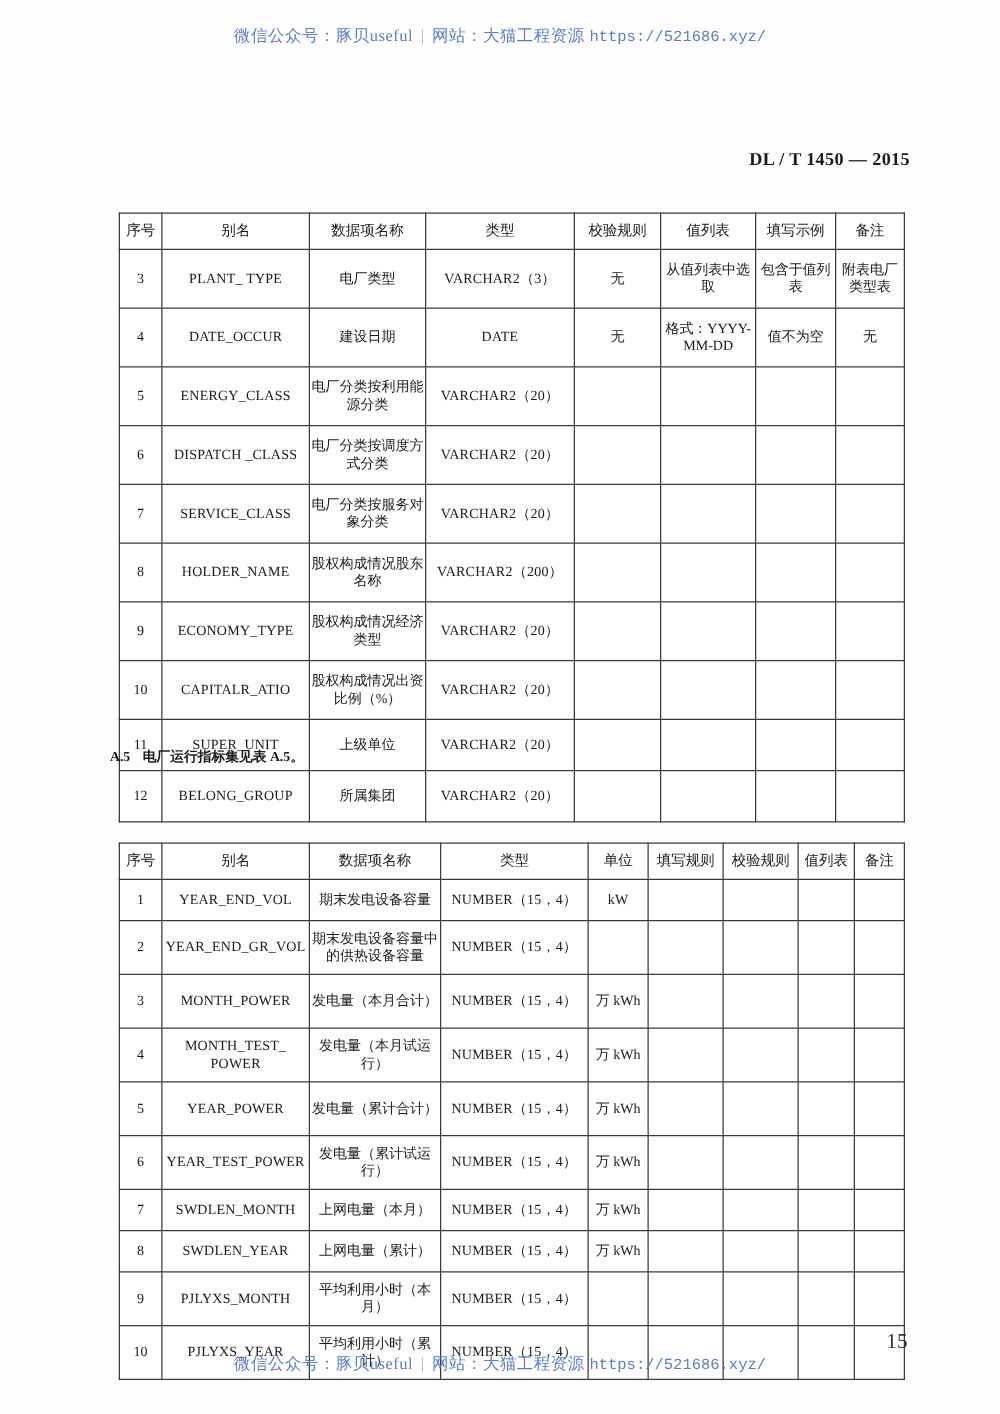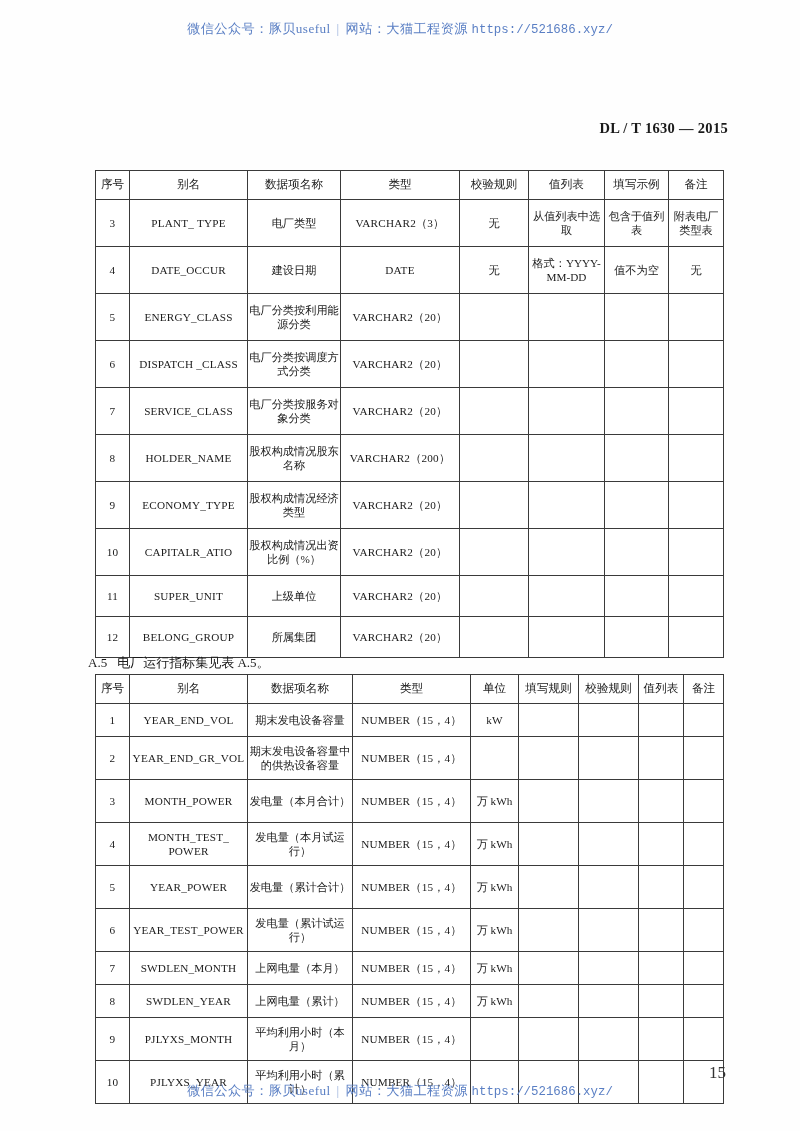--- a/index.html
+++ b/index.html
@@ -75,23 +75,23 @@
     top: 652px;
     letter-spacing: 2.5px;
     padding-left: 56px;
     box-sizing: border-box;
   }
 
   
   .section-heading {
     position: absolute;
     left: 88px;
-    top: 654px;
-    font-size: 13px;
-    font-weight: normal;
+    top: 598px;
+    font-size: 11px;
+    font-weight: bold;
     white-space: nowrap;
   }
   .section-heading .sec-no { margin-right: 10px; }
 
   
   table.doc-table {
     position: absolute;
     border-collapse: collapse;
     table-layout: fixed;
     background: #fff;
@@ -145,21 +145,21 @@
 </style>
 </head>
 <body>
 
 <div class="page">
 
   <div class="watermark watermark-top">
     <span>微信公众号：</span><span>豚贝useful</span><span class="sep">|</span><span>网站：</span><span>大猫工程资源</span>&nbsp;<span class="url">https://521686.xyz/</span>
   </div>
 
-  <div class="std-header">DL / T 1630 — 2015</div>
+  <div class="std-header">DL / T 1450 — 2015</div>
 
   <div class="table-caption" id="caption-a4">表 A.4（续）</div>
 
   <table class="doc-table" id="table-a4">
     <colgroup>
       <col style="width:34px">
       <col style="width:118px">
       <col style="width:93px">
       <col style="width:119px">
       <col style="width:69px">

